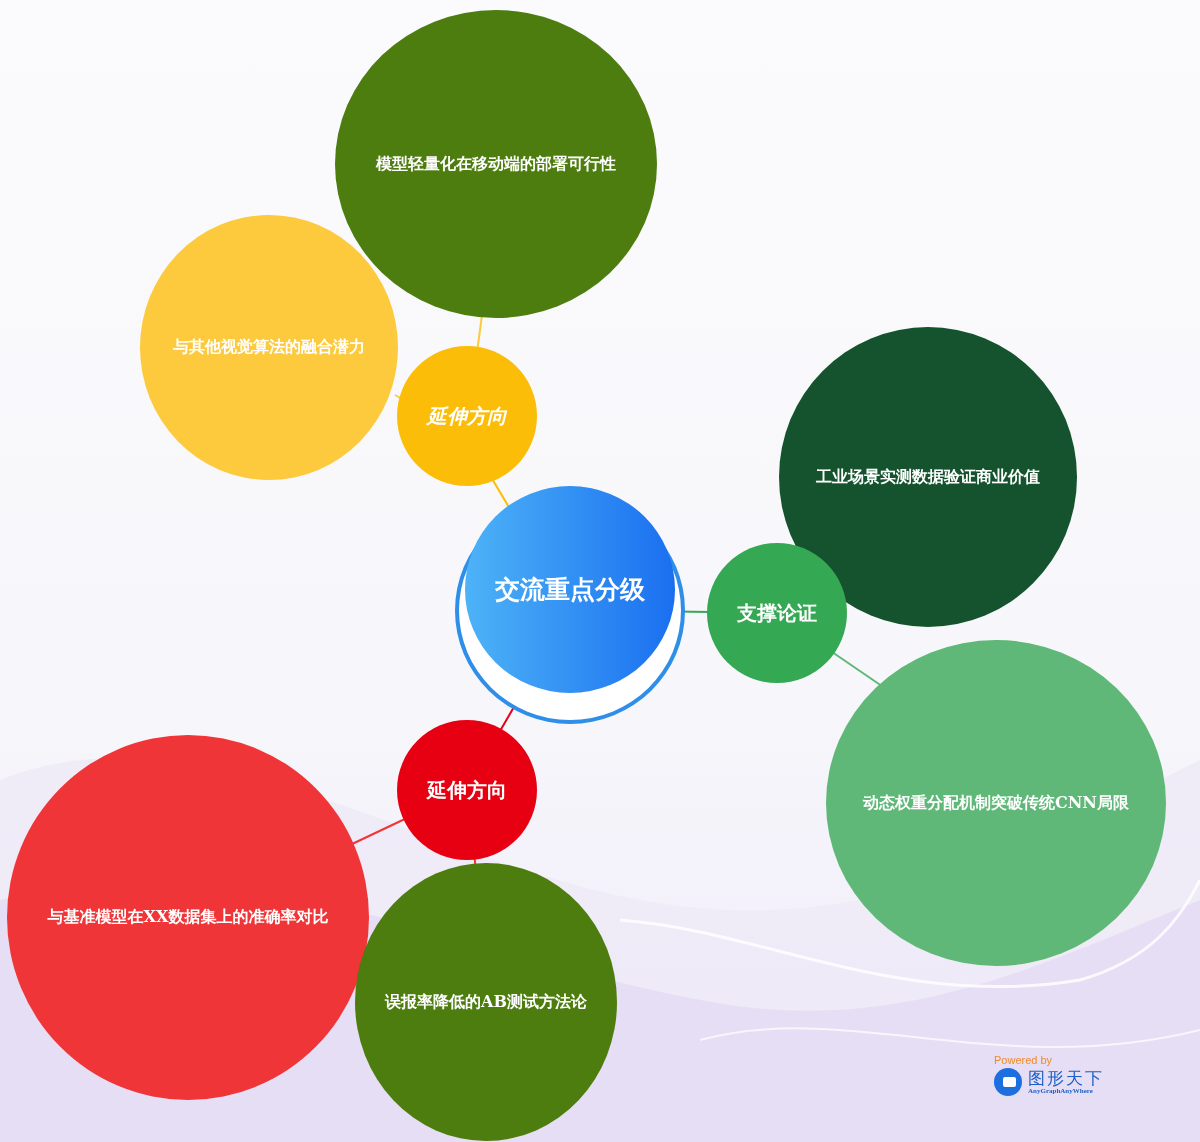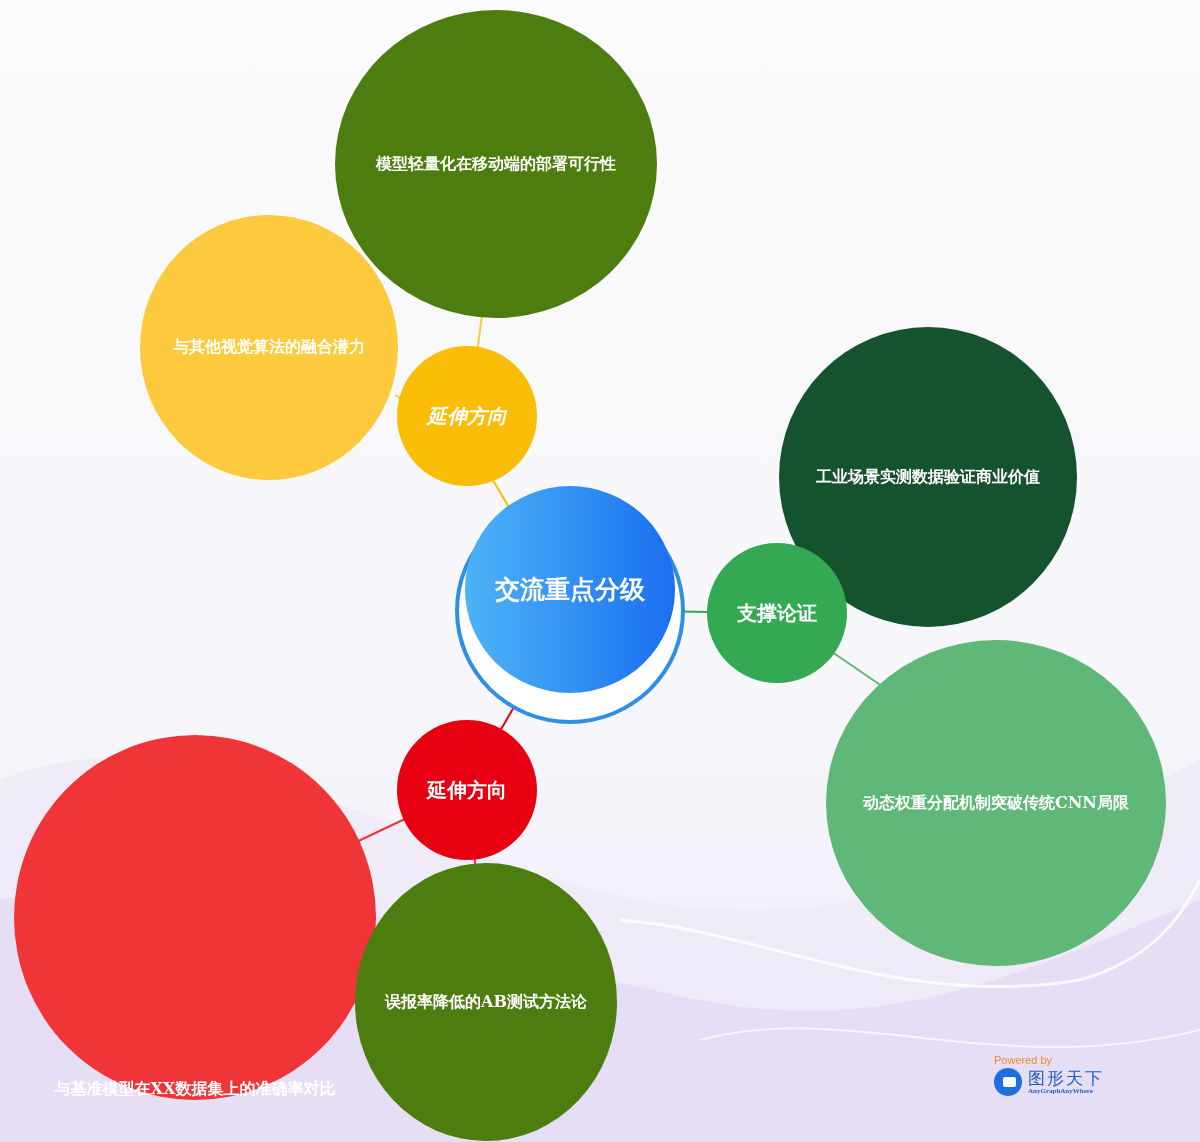--- a/index.html
+++ b/index.html
@@ -57,21 +57,21 @@
 <div class="node leaf" style="left:779px;top:327px;width:298px;height:300px;background:#14532d;">
   <span>工业场景实测数据验证商业价值</span>
 </div>
 <div class="node leaf" style="left:826px;top:640px;width:340px;height:326px;background:#5fb877;">
   <span>动态权重分配机制突破传统CNN局限</span>
 </div>
 <div class="node branch" style="left:707px;top:543px;width:140px;height:140px;background:#34a853;">
   <span>支撑论证</span>
 </div>
 
-<div class="node leaf" style="left:14px;top:735px;width:362px;height:365px;background:#ef3537;align-items:flex-end;">
+<div class="node leaf" style="left:7px;top:735px;width:362px;height:365px;background:#ef3537;">
   <span>与基准模型在XX数据集上的准确率对比</span>
 </div>
 <div class="node leaf" style="left:355px;top:863px;width:262px;height:278px;background:#4d7c0f;">
   <span>误报率降低的AB测试方法论</span>
 </div>
 <div class="node branch" style="left:397px;top:720px;width:140px;height:140px;background:#e60012;">
   <span>延伸方向</span>
 </div>
 
 <div class="center-ring" style="left:455px;top:497px;width:230px;height:227px;"></div>

